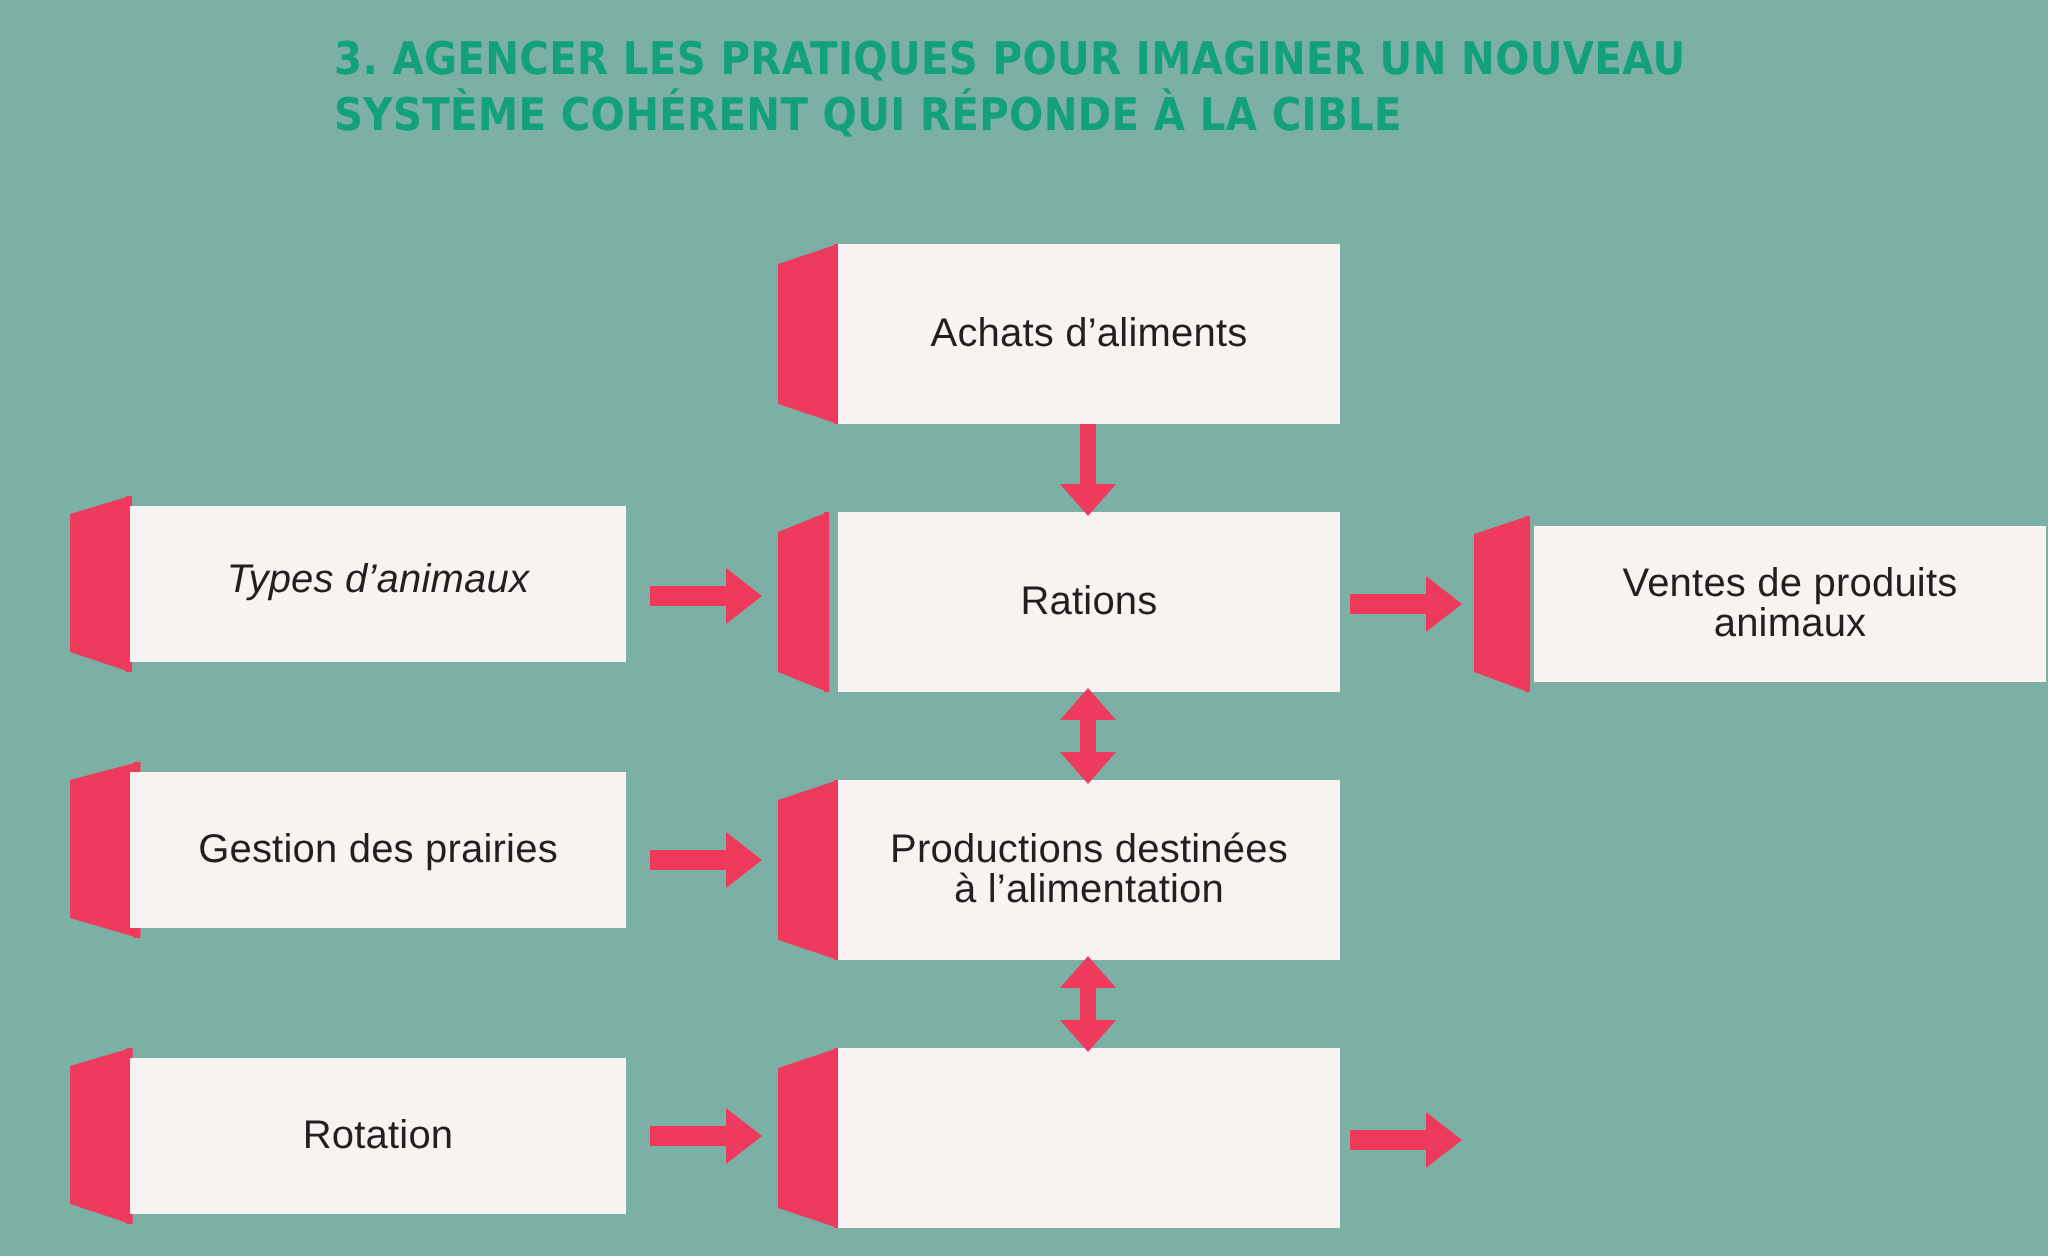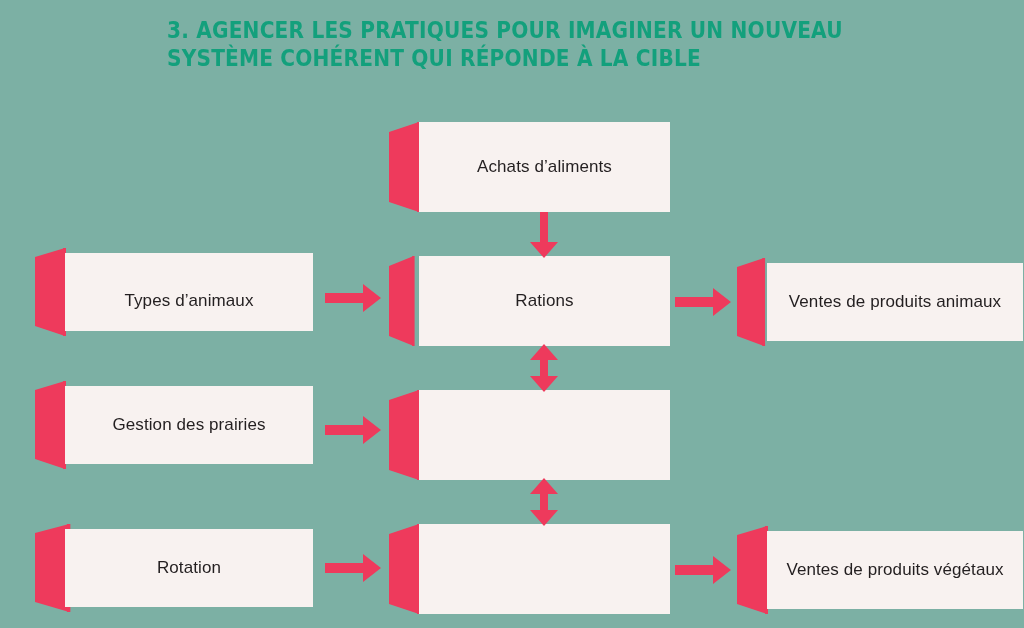--- a/index.html
+++ b/index.html
@@ -57,21 +57,21 @@
     background: #f8f2f0;
     box-sizing: border-box;
   }
   .node .label {
     position: absolute;
     display: flex;
     align-items: center;
     justify-content: center;
     text-align: center;
     color: #231f20;
-    font-size: 17px;
+    font-size: 20px;
     line-height: 20px;
     letter-spacing: 0.1px;
     white-space: pre-line;
     padding: 0 10px;
     box-sizing: border-box;
     border-radius: 12px;
   }
 
   
   .arrow {
@@ -95,83 +95,77 @@
     <div class="panel" style="left:30px; top:0; width:251px; height:90px;"></div>
     <div class="label" style="left:30px; top:0; width:251px; height:90px;">Achats d’aliments</div>
   </div>
 
   <div class="node" style="left:20px; top:248px; width:278px; height:88px;">
     <svg class="flap" viewBox="0 0 278 88" preserveAspectRatio="none">
       <polygon points="30,0 30,88 0,78 0,9" fill="#ee3a5c"></polygon>
       <rect x="28" y="0" width="3" height="88" fill="#ee3a5c"></rect>
     </svg>
     <div class="panel" style="left:30px; top:5px; width:248px; height:78px;"></div>
-    <div class="label" style="left:30px; top:14px; width:248px; height:78px;">Types d’animaux</div>
+    <div class="label" style="left:30px; top:3px; width:248px; height:78px;font-style:italic;">Types d’animaux</div>
   </div>
 
   <div class="node" style="left:374px; top:256px; width:232px; height:90px;">
     <svg class="flap" viewBox="0 0 281 90" preserveAspectRatio="none">
       <polygon points="30,0 30,90 0,80 0,10" fill="#ee3a5c"></polygon>
       <rect x="28" y="0" width="3" height="90" fill="#ee3a5c"></rect>
     </svg>
     <div class="panel" style="left:30px; top:0; width:251px; height:90px;"></div>
     <div class="label" style="left:30px; top:0; width:251px; height:90px;">Rations</div>
   </div>
 
   <div class="node" style="left:722px; top:258px; width:259px; height:88px;">
     <svg class="flap" viewBox="0 0 286 88" preserveAspectRatio="none">
       <polygon points="30,0 30,88 0,78 0,9" fill="#ee3a5c"></polygon>
       <rect x="28" y="0" width="3" height="88" fill="#ee3a5c"></rect>
     </svg>
     <div class="panel" style="left:30px; top:5px; width:256px; height:78px;"></div>
     <div class="label" style="left:30px; top:5px; width:256px; height:78px;">Ventes de produits animaux</div>
   </div>
 
-  <div class="node" style="left:20px; top:381px; width:278px; height:88px;">
+  <div class="node" style="left:20px; top:381px; width:278px; height:88px;padding-left:38px;">
     <svg class="flap" viewBox="0 0 278 88" preserveAspectRatio="none">
       <polygon points="30,0 30,88 0,78 0,9" fill="#ee3a5c"></polygon>
       <rect x="28" y="0" width="3" height="88" fill="#ee3a5c"></rect>
     </svg>
     <div class="panel" style="left:30px; top:5px; width:248px; height:78px;"></div>
     <div class="label" style="left:30px; top:5px; width:248px; height:78px;">Gestion des prairies</div>
   </div>
 
   <div class="node" style="left:374px; top:390px; width:281px; height:90px;">
     <svg class="flap" viewBox="0 0 281 90" preserveAspectRatio="none">
       <polygon points="30,0 30,90 0,80 0,10" fill="#ee3a5c"></polygon>
       <rect x="28" y="0" width="3" height="90" fill="#ee3a5c"></rect>
     </svg>
     <div class="panel" style="left:30px; top:0; width:251px; height:90px;"></div>
-  </div>
-
-  <div class="node" style="left:20px; top:524px; width:281px; height:88px;padding-left:36px;">
+    <div class="label" style="left:30px; top:0; width:251px; height:90px;">Productions destinées
+à l’alimentation</div>
+  </div>
+
+  <div class="node" style="left:20px; top:524px; width:281px; height:88px;">
     <svg class="flap" viewBox="0 0 278 88" preserveAspectRatio="none">
       <polygon points="30,0 30,88 0,78 0,9" fill="#ee3a5c"></polygon>
       <rect x="28" y="0" width="3" height="88" fill="#ee3a5c"></rect>
     </svg>
     <div class="panel" style="left:30px; top:5px; width:248px; height:78px;"></div>
     <div class="label" style="left:30px; top:5px; width:248px; height:78px;">Rotation</div>
   </div>
 
   <div class="node" style="left:374px; top:524px; width:281px; height:90px;">
     <svg class="flap" viewBox="0 0 281 90" preserveAspectRatio="none">
       <polygon points="30,0 30,90 0,80 0,10" fill="#ee3a5c"></polygon>
       <rect x="28" y="0" width="3" height="90" fill="#ee3a5c"></rect>
     </svg>
     <div class="panel" style="left:30px; top:0; width:251px; height:90px;"></div>
   </div>
 
-  <div class="node" style="left:722px; top:526px; width:286px; height:88px;">
-    <svg class="flap" viewBox="0 0 286 88" preserveAspectRatio="none">
-      <polygon points="30,0 30,88 0,78 0,9" fill="#ee3a5c"></polygon>
-      <rect x="28" y="0" width="3" height="88" fill="#ee3a5c"></rect>
-    </svg>
-    <div class="panel" style="left:30px; top:5px; width:256px; height:78px;"></div>
-    <div class="label" style="left:30px; top:5px; width:256px; height:78px;">Ventes de produits végétaux</div>
-  </div>
 
   <div class="arrow" style="left:514px; top:212px; width:30px; height:46px;">
     <svg width="30" height="46" viewBox="0 0 30 46">
       <polygon points="11,0 19,0 19,30 29,30 15,46 1,30 11,30" fill="#ee3a5c"></polygon>
     </svg>
   </div>
 
   <div class="arrow" style="left:310px; top:284px; width:56px; height:28px;">
     <svg width="56" height="28" viewBox="0 0 56 28">
       <polygon points="0,9 38,9 38,0 56,14 38,28 38,19 0,19" fill="#ee3a5c"></polygon>

